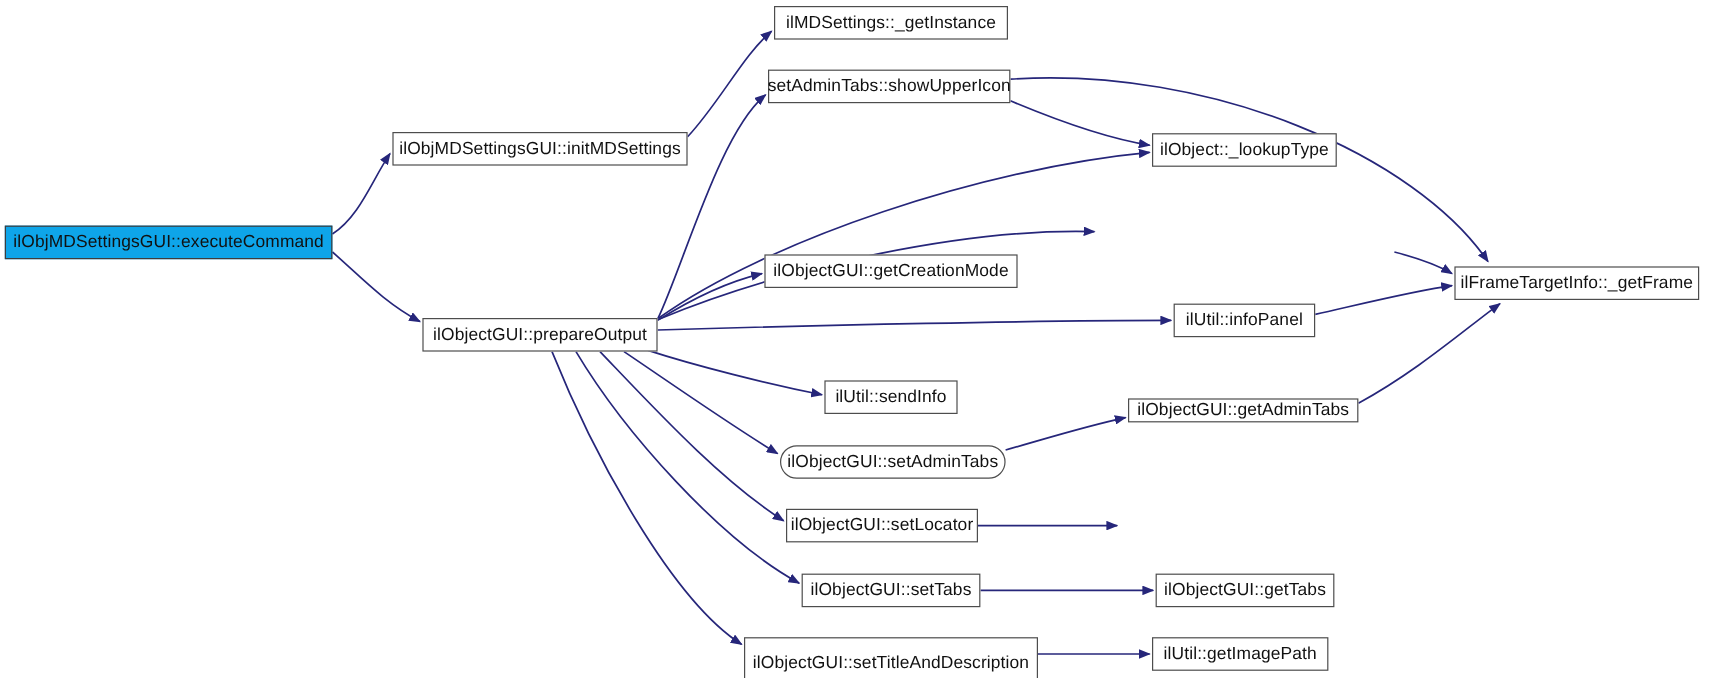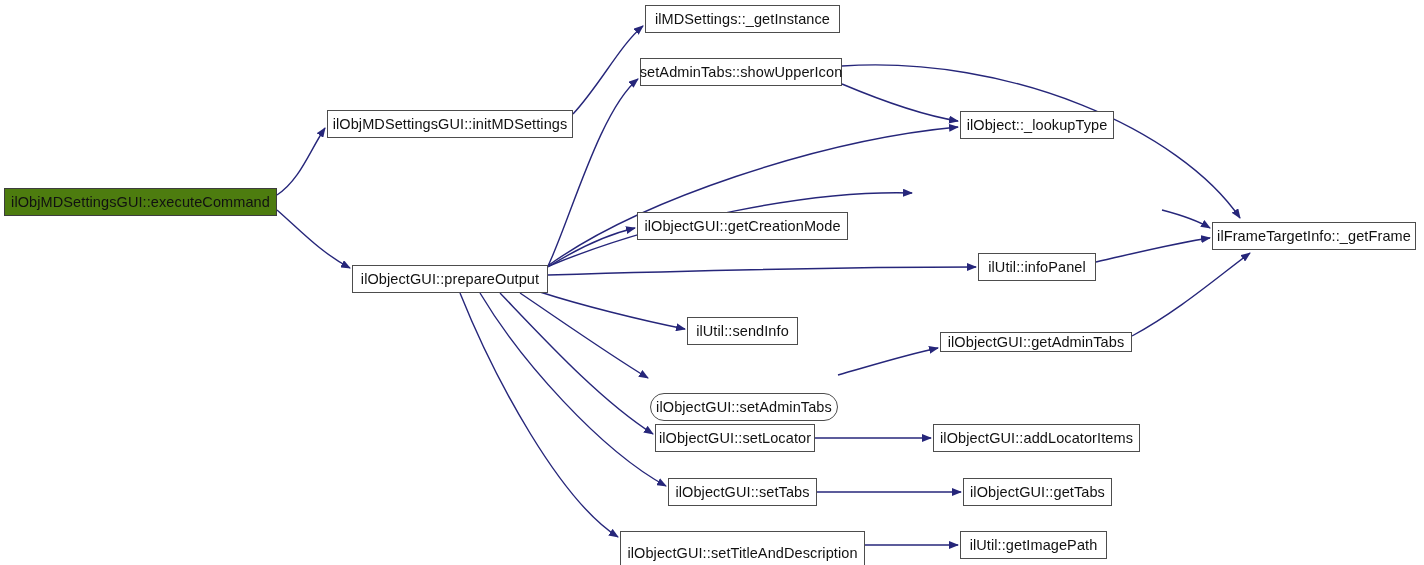--- a/index.html
+++ b/index.html
@@ -40,21 +40,21 @@
     color: #111111;
     font-size: 14.5px;
     line-height: 1;
     display: flex;
     align-items: center;
     justify-content: center;
     white-space: nowrap;
     letter-spacing: 0.1px;
   }
   .node.highlight {
-    background: #4d7c0f;
+    background: #0ea5e9;
     border-color: #3d3d3d;
   }
   .node-label {
     display: block;
     padding: 0 4px;
   }
 </style>
 </head>
 <body>
 
@@ -117,28 +117,25 @@
       </div>
       <div class="node" style="left: 978px; top: 253px; width: 118px; height: 28px; justify-content: center;">
         <span class="node-label">ilUtil::infoPanel</span>
       </div>
       <div class="node" style="left: 687px; top: 317px; width: 111px; height: 28px;">
         <span class="node-label">ilUtil::sendInfo</span>
       </div>
       <div class="node" style="left: 940px; top: 332px; width: 192px; height: 20px;">
         <span class="node-label">ilObjectGUI::getAdminTabs</span>
       </div>
-      <div class="node" style="left: 650px; top: 393px; width: 188px; height: 28px; border-radius: 14px;">
+      <div class="node" style="left: 650px; top: 371px; width: 188px; height: 28px; border-radius: 14px;">
         <span class="node-label">ilObjectGUI::setAdminTabs</span>
       </div>
       <div class="node" style="left: 655px; top: 424px; width: 160px; height: 28px;">
         <span class="node-label">ilObjectGUI::setLocator</span>
-      </div>
-      <div class="node" style="left: 933px; top: 424px; width: 207px; height: 28px;">
-        <span class="node-label">ilObjectGUI::addLocatorItems</span>
       </div>
       <div class="node" style="left: 668px; top: 478px; width: 149px; height: 28px;">
         <span class="node-label">ilObjectGUI::setTabs</span>
       </div>
       <div class="node" style="left: 963px; top: 478px; width: 149px; height: 28px;">
         <span class="node-label">ilObjectGUI::getTabs</span>
       </div>
       <div class="node" style="left: 620px; top: 531px; width: 245px; height: 44px;">
         <span class="node-label">ilObjectGUI::setTitleAndDescription</span>
       </div>

